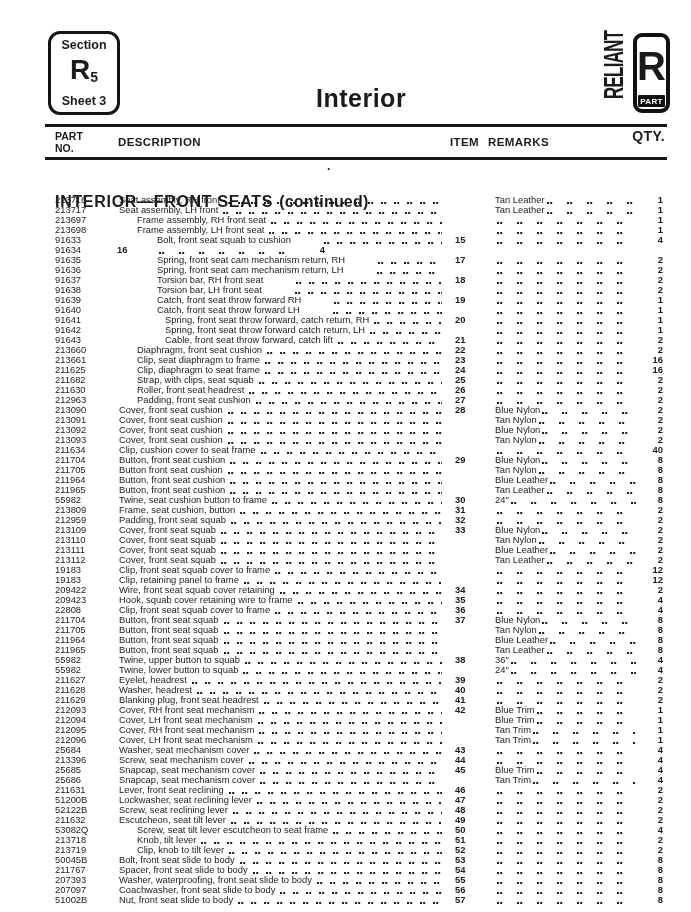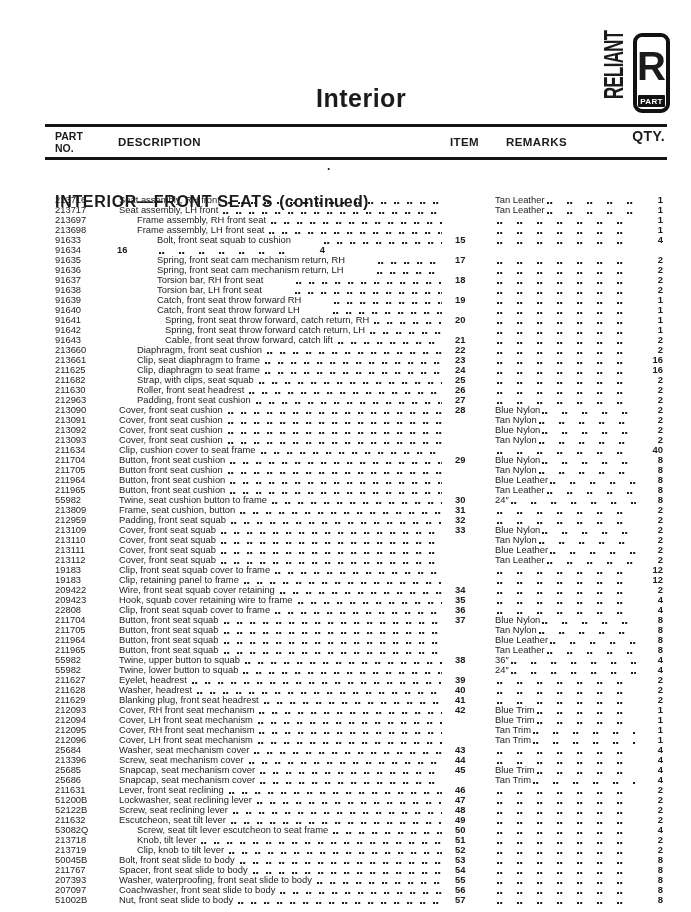--- a/index.html
+++ b/index.html
@@ -32,21 +32,21 @@
   
   .rule{position:absolute;left:45px;width:622px;background:#151515;}
   .rule-top{top:124px;height:3px;}
   .rule-mid{top:157px;height:3px;}
 
   
   .colhead{position:absolute;left:45px;top:128px;width:622px;height:28px;font-weight:bold;}
   .ch-part{position:absolute;left:10px;top:2px;display:flex;flex-direction:column;
     font-size:10.5px;line-height:12px;}
   .ch-desc{position:absolute;left:53px;top:8px;font-size:11.5px;letter-spacing:0.4px;margin-left:20px;}
-  .ch-itemrem{position:absolute;left:405px;top:8px;display:flex;gap:27px;font-size:11.5px;letter-spacing:0.4px;}
+  .ch-itemrem{position:absolute;left:405px;top:8px;display:flex;gap:9px;font-size:11.5px;letter-spacing:0.4px;}
   .ch-qty{position:absolute;right:2px;top:0;font-size:14px;letter-spacing:0.4px;}
 
   
   .sheading{position:absolute;left:55px;top:165px;font-size:16px;font-weight:bold;letter-spacing:0.7px;margin-top:28px;}
   .sheading .cont{letter-spacing:0.2px;margin-left:6px;}
   .stray{position:absolute;left:327px;top:162px;font-size:12px;font-weight:bold;}
 
   
   .tbl{position:absolute;left:45px;top:195px;width:622px;display:flex;flex-direction:column;}
   .row{display:flex;height:10px;line-height:10px;font-size:9.4px;align-items:center;}
@@ -66,20 +66,25 @@
     background-size:13px 3px,13px 3px;
     background-position:0 bottom,3.2px bottom;
     background-repeat:repeat-x;}
   .remarks .leader{background-size:20px 3px,20px 3px;background-position:0 bottom,3.2px bottom;margin-left:2px;}
 </style>
 </head>
 <body>
 
 <div class="page">
 
+  <div class="section-badge">
+    <div class="sb-top">Section</div>
+    <div class="sb-mid"><span class="sb-letter">R</span><span class="sb-num">5</span></div>
+    <div class="sb-bot">Sheet 3</div>
+  </div>
 
   <h1 class="title">Interior</h1>
 
   <div class="logo-vert">RELIANT</div>
   <div class="logo-badge">
     <div class="logo-r">R</div>
     <div class="logo-part">PART</div>
   </div>
 
   <div class="rule rule-top"></div>

